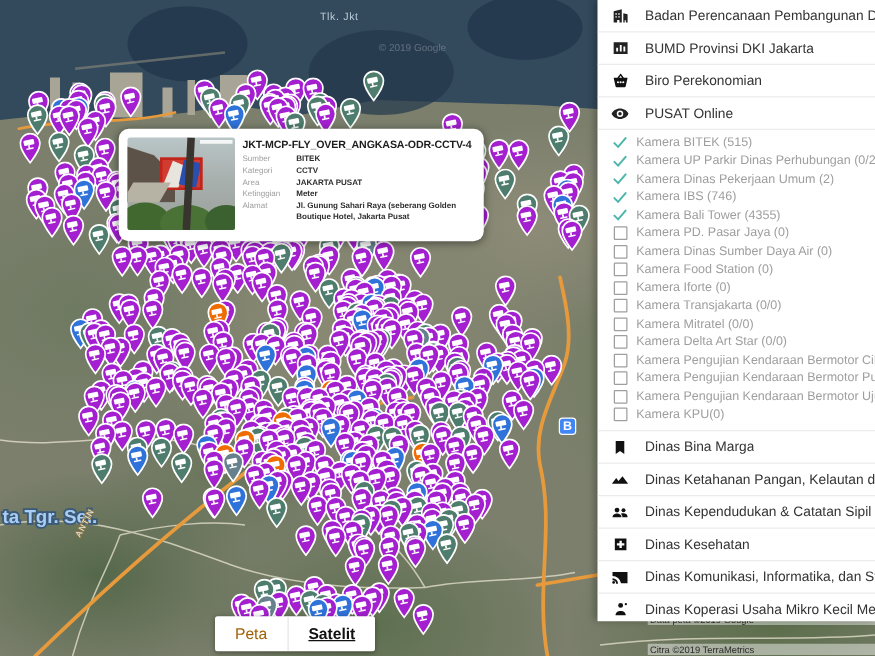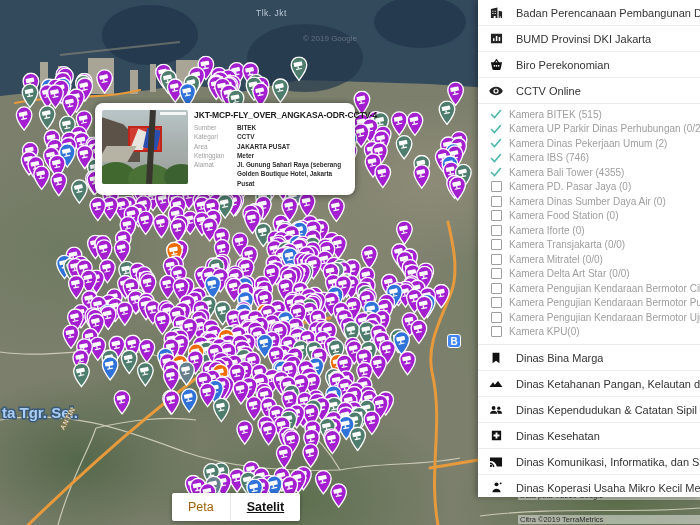--- a/index.html
+++ b/index.html
@@ -16,21 +16,21 @@
       radial-gradient(200px 150px at 560px 300px,#72805e 0%,rgba(114,128,94,0) 70%),
       radial-gradient(240px 120px at 620px 500px,#5c6e4c 0%,rgba(92,110,76,0) 70%),
       radial-gradient(150px 100px at 180px 380px,#68755a 0%,rgba(104,117,90,0) 70%);}
   #map-art,#markers{position:absolute;left:0;top:0;width:700px;height:525px;}
   #map-art{z-index:1;} #markers{z-index:2;}
   
   #transit-badge{position:absolute;left:447px;top:334px;width:14px;height:14px;z-index:3;
     background:#4285f4;border:1px solid #fff;border-radius:3px;color:#fff;font-size:10px;
     font-weight:bold;text-align:center;line-height:14px;box-sizing:border-box;}
   
-  #popup{position:absolute;left:95px;top:103px;width:260px;min-height:90px;z-index:4;
+  #popup{position:absolute;left:95px;top:103px;width:292px;min-height:90px;z-index:4;
     background:#fff;border-radius:8px;box-shadow:0 1px 7px rgba(0,0,0,.45);
     padding:7px;display:flex;gap:6px;box-sizing:border-box;}
   #thumb{width:86px;height:74px;flex:none;position:relative;overflow:hidden;border-radius:2px;
     background:linear-gradient(#b9c5c7 0%,#a8b0ae 45%,#9aa09a 100%);}
   #thumb>div{position:absolute;}
   .t-bldg{left:-4px;top:6px;width:42px;height:46px;background:#5d5248;
     clip-path:polygon(0 0,60% 18%,100% 55%,100% 100%,0 100%);}
   .t-board{left:26px;top:16px;width:34px;height:26px;background:#d23b2f;border:2px solid #c0251c;
     box-sizing:border-box;overflow:hidden;}
   .t-board-stripe{position:absolute;left:3px;top:2px;width:12px;height:26px;background:#e8e4de;transform:rotate(22deg);}
@@ -848,21 +848,21 @@
       <span class="slabel">Biro Perekonomian</span>
     </div>
     <div class="srow">
       <span class="sicon">
         <svg viewBox="0 0 14 14" width="14" height="14">
           <path fill="#222" d="M7 2.8C3.9 2.8 1.3 4.7.2 7c1.1 2.3 3.7 4.2 6.8 4.2S12.9 9.3 13.8 7C12.9 4.7 10.1 2.8 7 2.8z"></path>
           <circle cx="7" cy="7" r="2.6" fill="#fff"></circle>
           <circle cx="7" cy="7" r="1.4" fill="#222"></circle>
         </svg>
       </span>
-      <span class="slabel">CCTV Online</span>
+      <span class="slabel">PUSAT Online</span>
     </div>
     <div id="cctv-children">
       <div class="crow">
         <svg class="cchk" viewBox="0 0 12 12">
           <path d="M1.5 6.5 L4.5 9.5 L10.5 2.5" stroke="#4db6ac" stroke-width="1.6" fill="none" stroke-linecap="round"></path>
         </svg>
         <span class="clabel">Kamera BITEK (515)</span>
       </div>
       <div class="crow">
         <svg class="cchk" viewBox="0 0 12 12">

